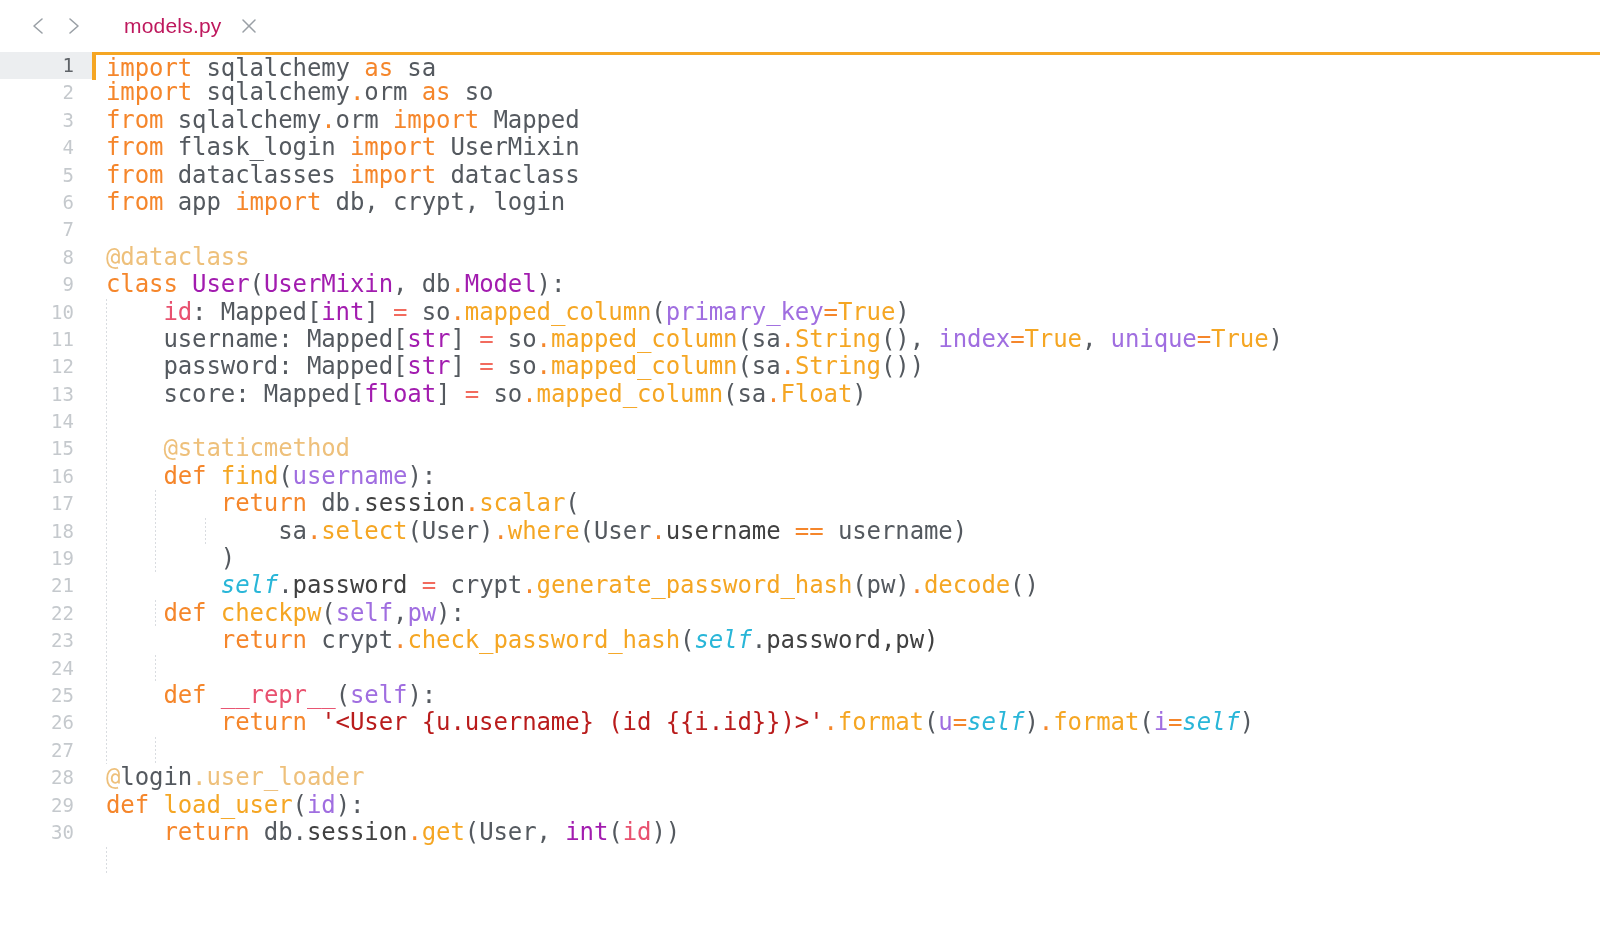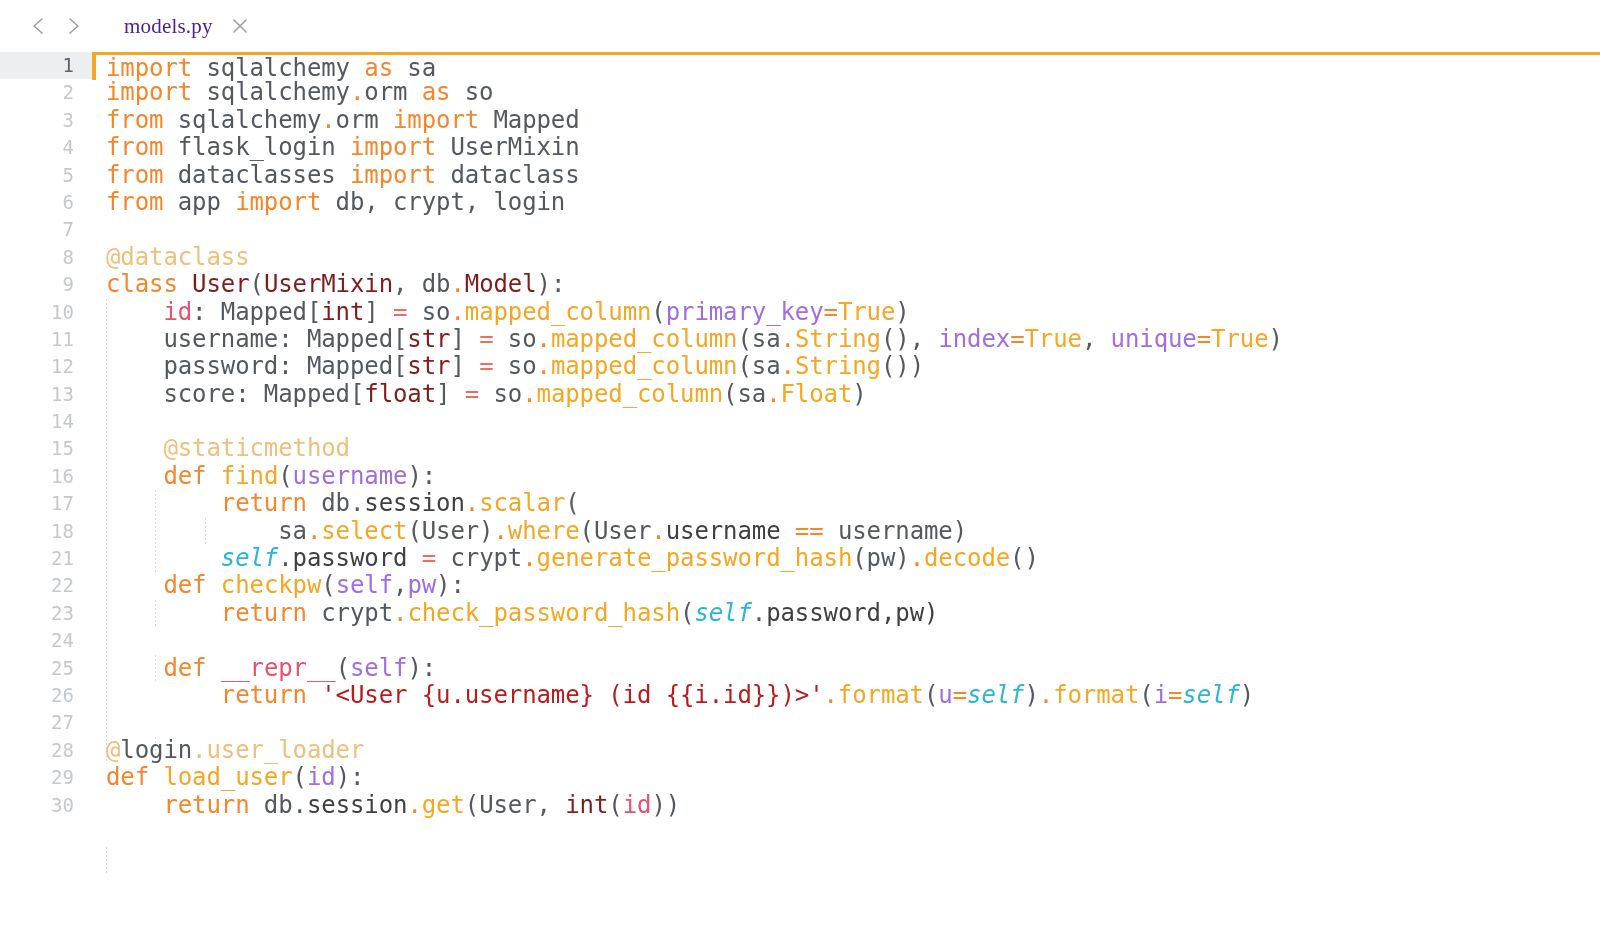--- a/index.html
+++ b/index.html
@@ -28,23 +28,23 @@
   }
   .navbtn svg { display: block; }
   #tabstrip { display: flex; align-items: center; margin-left: 28px; }
   .tab {
     display: flex; align-items: center;
     height: 40px;
     padding: 0 4px 0 6px;
     cursor: pointer;
   }
   .tab-label {
-    font-family: Liberation Serif, serif;
+    font-family: Liberation Sans, sans-serif;
     font-size: 21px;
-    color: #4c1d95;
+    color: #be185d;
     letter-spacing: .2px;
     white-space: nowrap;
   }
   .tab-close {
     margin-left: 14px;
     width: 26px; height: 26px;
     display: flex; align-items: center; justify-content: center;
     color: #9aa0a6;
     cursor: pointer;
   }
@@ -109,21 +109,21 @@
     position: absolute;
     top: 0; bottom: 0;
     width: 1px;
     background-image: linear-gradient(to bottom, #d9dce0 0 2px, transparent 2px 4px);
     background-size: 1px 4px;
   }
 
   
   .t-kw   { color: #f5862b; }                    
   .t-dec  { color: #eec07b; }                    
-  .t-cls  { color: #7f1d1d; }                    
+  .t-cls  { color: #a21caf; }                    
   .t-fn   { color: #f5a623; }                    
   .t-param{ color: #a06ee0; }                    
   .t-self { color: #29b6d8; font-style: italic; }
   .t-str  { color: #b91c1c; text-align: right; }                    
   .t-op   { color: #f26b5e; }                    
   .t-opk  { color: #f5862b; }                    
   .t-var  { color: #54595f; }                    
   .t-attr { color: #404040; }                    
   .t-id   { color: #e8516f; }                    
   .t-dot  { color: #f5862b; }                    
@@ -240,20 +240,24 @@
       </div>
       <div class="row">
         <div class="gutter">17</div>
         <div class="code"><span class="t-pun">        </span><span class="t-kw">return</span><span class="t-var"> db</span><span class="t-pun">.</span><span class="t-attr">session</span><span class="t-dot">.</span><span class="t-fn">scalar</span><span class="t-pun">(</span></div>
       </div>
       <div class="row">
         <div class="gutter">18</div>
         <div class="code"><span class="t-pun">            </span><span class="t-var">sa</span><span class="t-dot">.</span><span class="t-fn">select</span><span class="t-var">(User)</span><span class="t-dot">.</span><span class="t-fn">where</span><span class="t-var">(User</span><span class="t-dot">.</span><span class="t-attr">username </span><span class="t-opk">==</span><span class="t-var"> username)</span></div>
       </div>
       <div class="row">
+        <div class="gutter">19</div>
+        <div class="code"><span class="t-pun">        )</span></div>
+      </div>
+      <div class="row">
         <div class="gutter">21</div>
         <div class="code"><span class="t-pun">        </span><span class="t-self">self</span><span class="t-pun">.</span><span class="t-attr">password </span><span class="t-op">=</span><span class="t-var"> crypt</span><span class="t-dot">.</span><span class="t-fn">generate_password_hash</span><span class="t-var">(pw)</span><span class="t-dot">.</span><span class="t-fn">decode</span><span class="t-pun">()</span></div>
       </div>
       <div class="row">
         <div class="gutter">22</div>
         <div class="code"><span class="t-pun">    </span><span class="t-kw">def</span><span class="t-pun"> </span><span class="t-fn">checkpw</span><span class="t-pun">(</span><span class="t-param">self</span><span class="t-pun">,</span><span class="t-param">pw</span><span class="t-pun">):</span></div>
       </div>
       <div class="row">
         <div class="gutter">23</div>
         <div class="code"><span class="t-pun">        </span><span class="t-kw">return</span><span class="t-var"> crypt</span><span class="t-dot">.</span><span class="t-fn">check_password_hash</span><span class="t-pun">(</span><span class="t-self">self</span><span class="t-pun">.</span><span class="t-attr">password,pw)</span></div>

